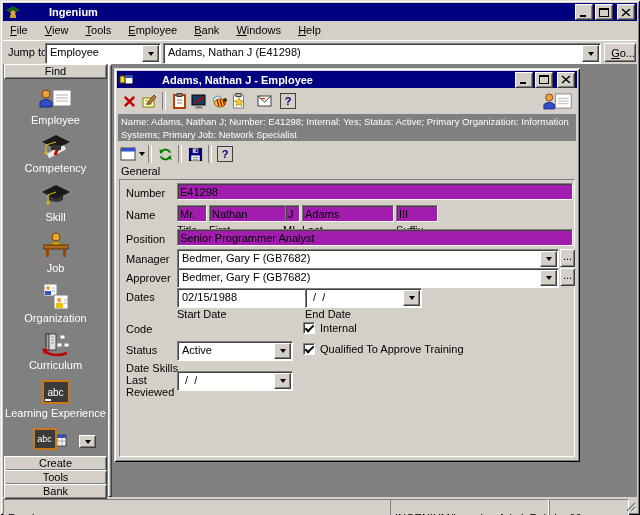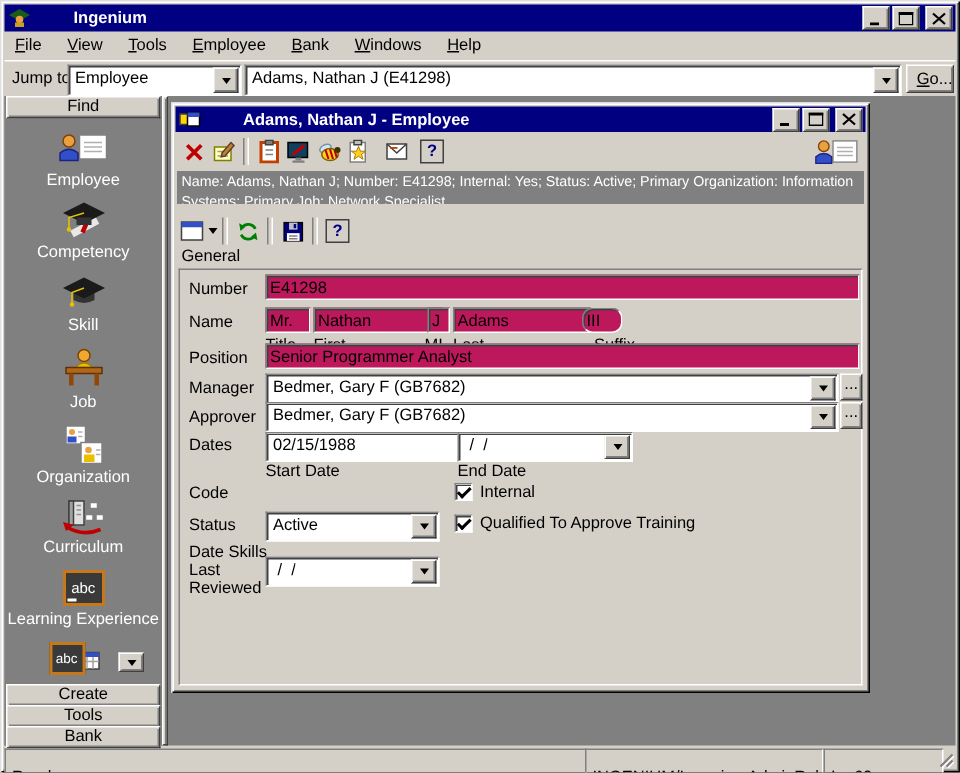--- a/index.html
+++ b/index.html
@@ -26,21 +26,21 @@
 
   
   .combo{background:#fff;border:1px solid;border-color:#808080 #fff #fff #808080;box-shadow:inset 1px 1px 0 #404040;}
   .combo .ctext{position:absolute;left:4px;top:2px;white-space:pre;overflow:hidden;}
   .combo .cbtn{position:absolute;right:1px;top:1px;bottom:1px;width:15px;background:#d4d0c8;
                border:1px solid;border-color:#fff #404040 #404040 #fff;box-shadow:inset -1px -1px 0 #808080;
                display:flex;align-items:center;justify-content:center;}
   .arrow-down{width:0;height:0;border-left:3px solid transparent;border-right:3px solid transparent;border-top:4px solid #000;}
 
   
-  input.field{position:absolute;box-sizing:border-box;height:17px;background:#be185d;color:#000;
+  input.field{position:absolute;box-sizing:border-box;height:17px;background:#a21caf;color:#000;
     border:1px solid;border-color:#808080 #fff #fff #808080;box-shadow:inset 1px 1px 0 #404040;
     font-family:"Liberation Sans",sans-serif;font-size:11px;padding:0 2px;margin:0;outline:none;}
 
   
   .cbrow{display:flex;align-items:center;gap:5px;}
   .cbbox{width:12px;height:12px;background:#fff;border:1px solid;border-color:#808080 #fff #fff #808080;box-shadow:inset 1px 1px 0 #404040;box-sizing:border-box;flex:0 0 auto;}
   .tick{display:block;width:3px;height:7px;border:solid #000;border-width:0 2px 2px 0;transform:rotate(45deg);margin:0px 0 0 3px;}
 
   
   .tb-btn{width:20px;height:20px;display:flex;align-items:center;justify-content:center;}
@@ -336,21 +336,21 @@
           <rect x="14" y="3" width="18" height="16" fill="#fff" stroke="#808080"></rect>
           <line x1="17" y1="8" x2="29" y2="8" stroke="#b0b0b0"></line>
             <line x1="17" y1="11" x2="29" y2="11" stroke="#b0b0b0"></line>
             <line x1="17" y1="14" x2="29" y2="14" stroke="#b0b0b0"></line>
           <circle cx="7" cy="7" r="4" fill="#e8a040" stroke="#804000"></circle>
           <path d="M1 20 L1 15 Q7 10 13 15 L13 20 Z" fill="#3050c8" stroke="#202080"></path>
         </svg>
       </span>
     </div>
 
-    <div class="abs banner" style="left:4px;top:46px;right:4px;height:22px;box-sizing:border-box;">Name: Adams, Nathan J; Number: E41298; Internal: Yes; Status: Active; Primary Organization: Information Systems; Primary Job: Network Specialist</div>
+    <div class="abs banner" style="left:4px;top:46px;right:4px;height:27px;box-sizing:border-box;">Name: Adams, Nathan J; Number: E41298; Internal: Yes; Status: Active; Primary Organization: Information Systems; Primary Job: Network Specialist</div>
 
     <div class="abs" style="left:3px;top:76px;right:3px;height:20px;display:flex;align-items:center;padding-left:2px;">
       <span class="tb-btn" style="width:26px;">
         <svg width="16" height="14" viewBox="0 0 16 14">
           <rect x="1" y="1" width="14" height="12" fill="#fff" stroke="#404040"></rect>
           <rect x="1" y="1" width="14" height="3.5" fill="#3050c8"></rect>
         </svg>
         <span class="arrow-down" style="margin-left:3px;"></span>
       </span>
       <span class="tb-sep"></span>
@@ -386,21 +386,21 @@
     <div class="abs sunkenflat" style="left:5px;top:111px;width:456px;height:278px;background:#d4d0c8;box-sizing:border-box;">
 
       <span class="label" style="left:6px;top:7px;">Number</span>
       <input class="field" style="left: 57px; top: 3px; width: 396px;" value="E41298">
 
       <span class="label" style="left:6px;top:29px;">Name</span>
       <input class="field" style="left: 57px; top: 25px; width: 30px;" value="Mr.">
       <input class="field" style="left: 89px; top: 25px; width: 86px;" value="Nathan">
       <input class="field" style="left: 165px; top: 25px; width: 15px;" value="J">
       <input class="field" style="left: 182px; top: 25px; width: 92px;" value="Adams">
-      <input class="field" style="left: 268px; top: 25px; width: 27px; border-radius: 7px;" value="III">
+      <input class="field" style="left: 276px; top: 25px; width: 42px;" value="III">
       <span class="caption" style="left:57px;top:44px;">Title</span>
       <span class="caption" style="left:89px;top:44px;">First</span>
       <span class="caption" style="left:163px;top:44px;">MI</span>
       <span class="caption" style="left:182px;top:44px;">Last</span>
       <span class="caption" style="left:276px;top:44px;">Suffix</span>
 
       <span class="label" style="left:6px;top:53px;">Position</span>
       <input class="field" style="left: 57px; top: 49px; width: 396px;" value="Senior Programmer Analyst">
 
       <span class="label" style="left:6px;top:73px;">Manager</span>

